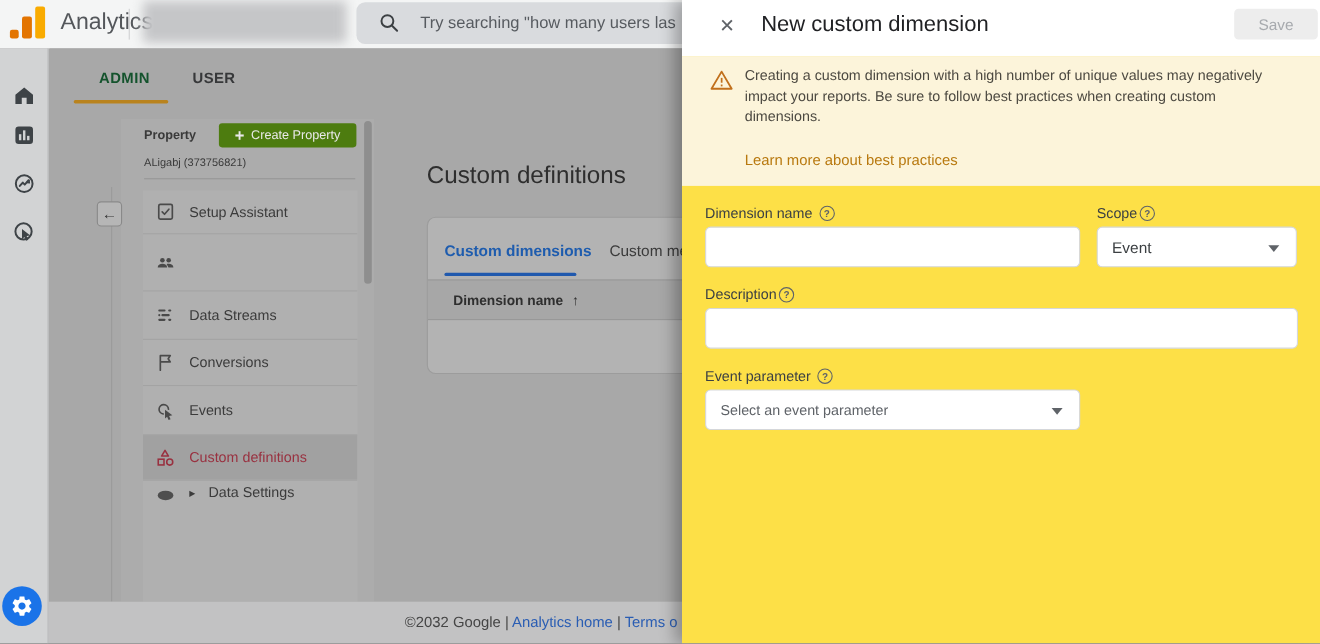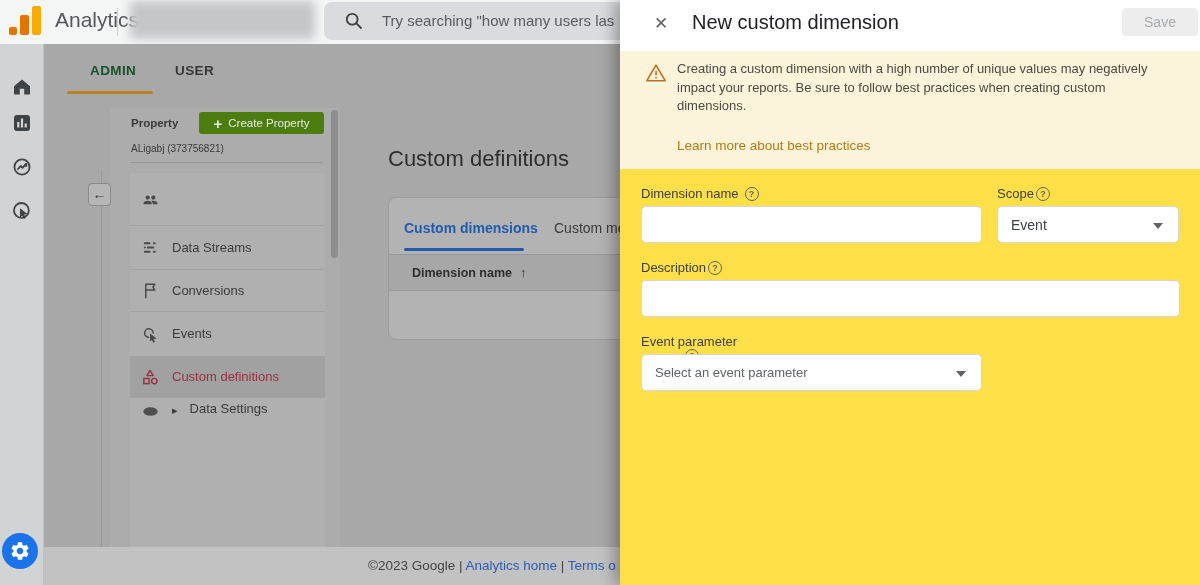--- a/index.html
+++ b/index.html
@@ -98,21 +98,21 @@
   .sel-ph { font-size:13px; color:#5f6368; }
   .caret { position:absolute; right:15px; top:16px; width:0; height:0;
            border-left:5px solid transparent; border-right:5px solid transparent; border-top:6px solid #5f6368; }
 
   .lbl-dim   { left:21px;  top:186px; }
   .lbl-scope { left:377px; top:186px; }
   .in-dim    { left:21px;  top:206px; width:341px; height:37px; }
   .sel-scope { left:377px; top:206px; width:182px; height:37px; }
   .lbl-desc  { left:21px;  top:260px; }
   .in-desc   { left:21px;  top:280px; width:539px; height:37px; }
-  .lbl-param { left:21px;  top:334px;flex-direction:column; }
+  .lbl-param { left:21px;  top:334px; }
   .sel-param { left:21px;  top:354px; width:341px; height:37px; }
 </style>
 </head>
 <body>
 
 <div class="stage">
 
   <div class="abs topbar">
     <div class="abs logo">
       <i class="dot"></i>
@@ -176,20 +176,29 @@
     <div class="abs prop-label">Property</div>
     <div class="abs create-btn">Create Property</div>
     <div class="abs prop-name">ALigabj (373756821)</div>
     <div class="abs prop-divider"></div>
     <div class="abs v-scrollbar"></div>
 
     <div class="abs tree-line"></div>
     <div class="abs back-btn"></div>
 
     <div class="abs menu">
+      <div class="mi" style="height:39px">
+        <span class="mi-ic">
+          <svg viewBox="0 0 20 20" width="19" height="19">
+              <rect x="3.5" y="3" width="13" height="14" rx="1.5" fill="none" stroke="#4a4a4a" stroke-width="1.6"></rect>
+              <path d="M6.8 10.2 L9 12.4 L13.2 7.6" fill="none" stroke="#4a4a4a" stroke-width="1.6" stroke-linecap="round" stroke-linejoin="round"></path>
+            </svg>
+        </span>
+        <span class="mi-label">Setup Assistant</span>
+      </div>
       <div class="mi" style="height:52px">
         <span class="mi-ic">
           <svg viewBox="0 0 20 20" width="19" height="19">
               <circle cx="7" cy="8" r="2.2" fill="#4a4a4a"></circle>
               <circle cx="13" cy="8" r="2.2" fill="#4a4a4a"></circle>
               <path d="M2.5 15 c0-2.4 2-3.6 4.5-3.6 s4.5 1.2 4.5 3.6 Z" fill="#4a4a4a"></path>
               <path d="M11 11.6 c0.6-0.1 1.3-0.2 2-0.2 c2.5 0 4.5 1.2 4.5 3.6 H12.8" fill="#4a4a4a"></path>
             </svg>
         </span>
       </div>
@@ -251,21 +260,21 @@
       <div class="abs card-tab2">Custom me</div>
       <div class="abs card-underline"></div>
       <div class="abs thead">
         <div class="abs th-text"><span>Dimension name</span><span class="sort-arrow"></span></div>
       </div>
     </div>
   </div>
 
   <div class="abs footer">
     <div class="abs footer-text">
-      <span>©2023 Google</span><span> | </span><a href="#">Analytics home</a><span> | </span><a href="#">Terms o</a>
+      <span>©2032 Google</span><span> | </span><a href="#">Analytics home</a><span> | </span><a href="#">Terms o</a>
     </div>
   </div>
 
   <div class="abs panel">
     <div class="abs p-header">
       <span class="abs close-x"></span>
       <span class="abs p-title">New custom dimension</span>
       <button class="abs save-btn">Save</button>
     </div>
 

